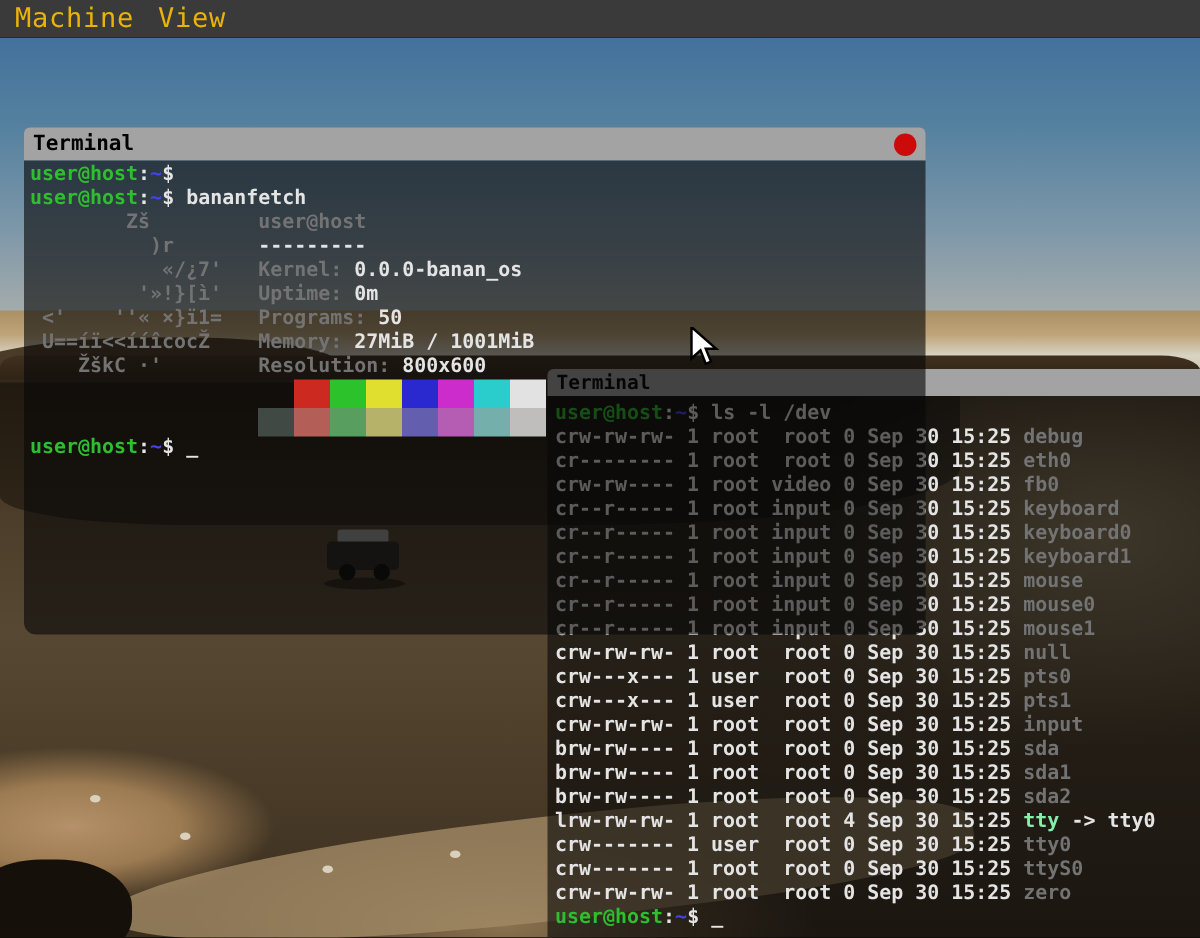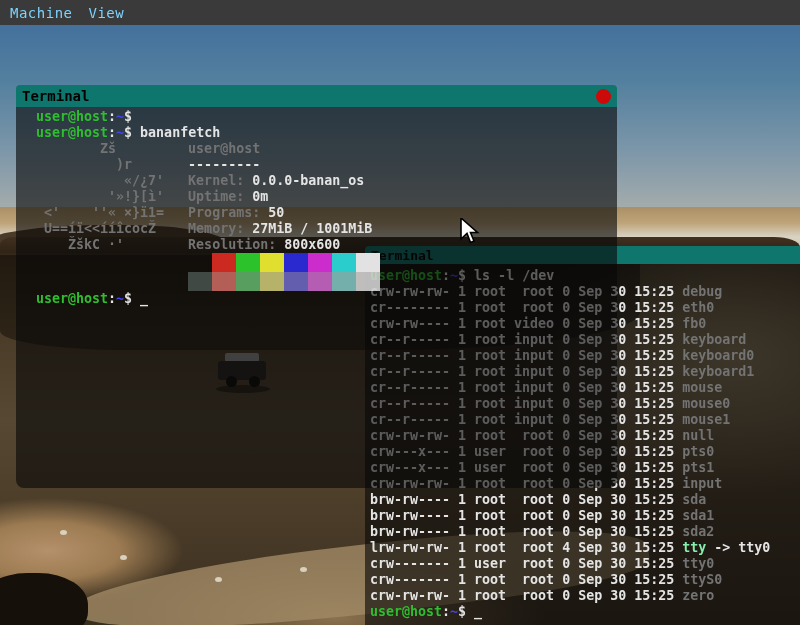--- a/index.html
+++ b/index.html
@@ -2,21 +2,21 @@
 <html><head>
 <meta charset="utf-8">
 <style>
   *{margin:0;padding:0;box-sizing:border-box}
   html,body{width:800px;height:625px;overflow:hidden}
   body{position:relative;font-family:"DejaVu Sans Mono",monospace;background:#000}
 
   
   .menubar{position:absolute;top:0;left:0;width:800px;height:25px;background:#3a3a3a;
     display:flex;align-items:center;gap:16px;padding-left:10px;z-index:50}
-  .menu-item{color:#7dd3fc;font-size:14px;letter-spacing:.5px;cursor:default}
+  .menu-item{color:#eab308;font-size:18px;letter-spacing:.5px;cursor:default}
 
   
   .desktop{position:absolute;top:25px;left:0;width:800px;height:600px;overflow:hidden;z-index:1}
   .sky{position:absolute;top:0;left:0;width:800px;height:205px;
     background:linear-gradient(180deg,#44719c 0%,#54809f 28%,#7d97a9 62%,#a2abac 88%,#bdb4a2 100%)}
   .duneband{position:absolute;top:182px;left:0;width:800px;height:40px;
     background:linear-gradient(180deg,#ab8f66 0%,#bfa479 40%,#d8d3c4 75%,#cfc8b4 100%)}
   .ridge{position:absolute;top:212px;left:0;width:800px;height:30px;
     background:linear-gradient(180deg,#40301f 0%,#2e2215 60%,#271d12 100%);
     border-radius:14px 26px 8px 4px/8px 10px 3px 2px}
@@ -35,30 +35,30 @@
 
   
   .truck{position:absolute;top:325px;left:216px;width:54px;height:48px}
   .truck .roof{position:absolute;top:3px;left:9px;width:34px;height:9px;background:#989c98;border-radius:2px}
   .truck .body{position:absolute;top:11px;left:2px;width:48px;height:19px;background:#2c2620;border-radius:3px}
   .truck .wheel{position:absolute;width:11px;height:11px;background:#0d0b08;border-radius:50%;top:26px}
   .truck .shadow{position:absolute;top:35px;left:0;width:54px;height:8px;background:rgba(0,0,0,.45);border-radius:50%}
 
   
   .window{position:absolute}
-  .titlebar{background:#0f766e;color:#000;font-weight:bold;display:flex;align-items:center;padding:0 6px}
+  .titlebar{background:#a3a3a3;color:#000;font-weight:bold;display:flex;align-items:center;padding:0 6px}
   .win-title{font-size:14px}
   .close-btn{margin-left:auto;width:15px;height:15px;border-radius:50%;background:#cc0a0a;cursor:pointer}
   .term-content{background:rgba(8,8,8,.62);overflow:hidden}
   .tline{white-space:pre;font-size:13.3px;line-height:16px;font-weight:bold}
   .t-g{color:#2fbe2f}.t-w{color:#e4e4e4}.t-b{color:#4343f2}.t-y{color:#737373}.t-c{color:#86efac}
 
   .term1{left:16px;top:85px;width:601px;z-index:20}
   .term1 .titlebar{height:22px;border-radius:4px 4px 0 0}
-  .term1 .term-content{height:381px;border-radius:0 0 8px 8px;padding:2px 0 0 20px}
+  .term1 .term-content{height:316px;border-radius:0 0 8px 8px;padding:2px 0 0 4px}
 
   .term2{left:365px;top:246px;width:470px;z-index:10}
   .term2 .titlebar{height:18px;border-radius:4px 0 0 0}
   .term2 .win-title{font-size:13px}
   .term2 .term-content{height:361px;padding:4px 0 0 5px}
 
   
   .palette{display:flex;margin-left:152px}
   .palette:first-of-type{margin-top:11px}
   .palette .swatch{width:24px;height:19px}

